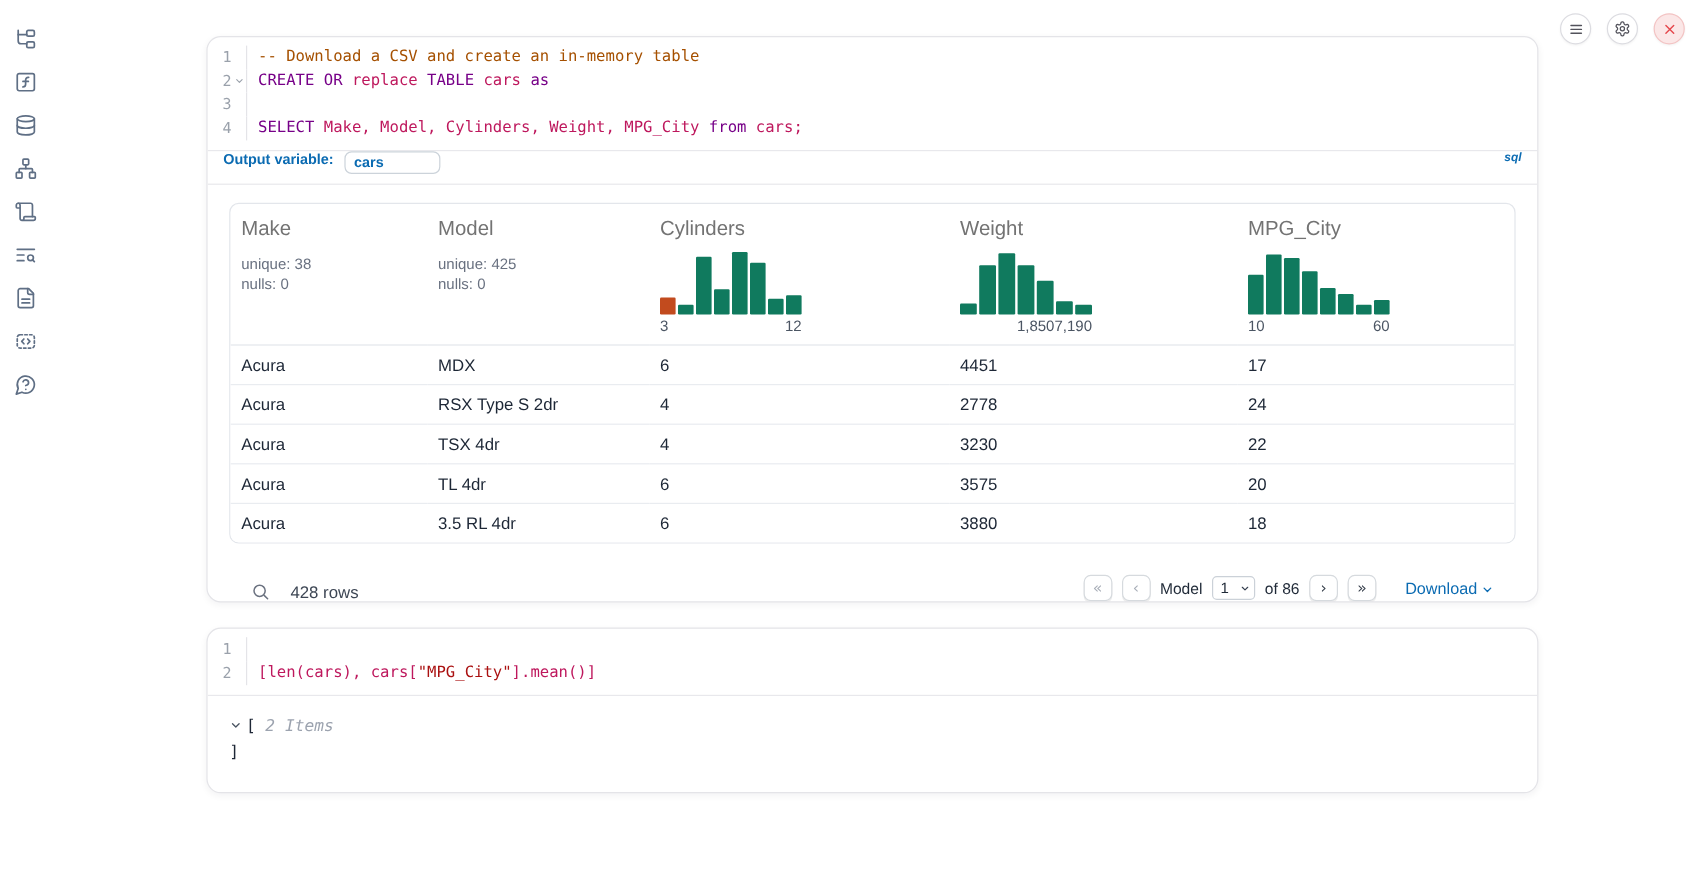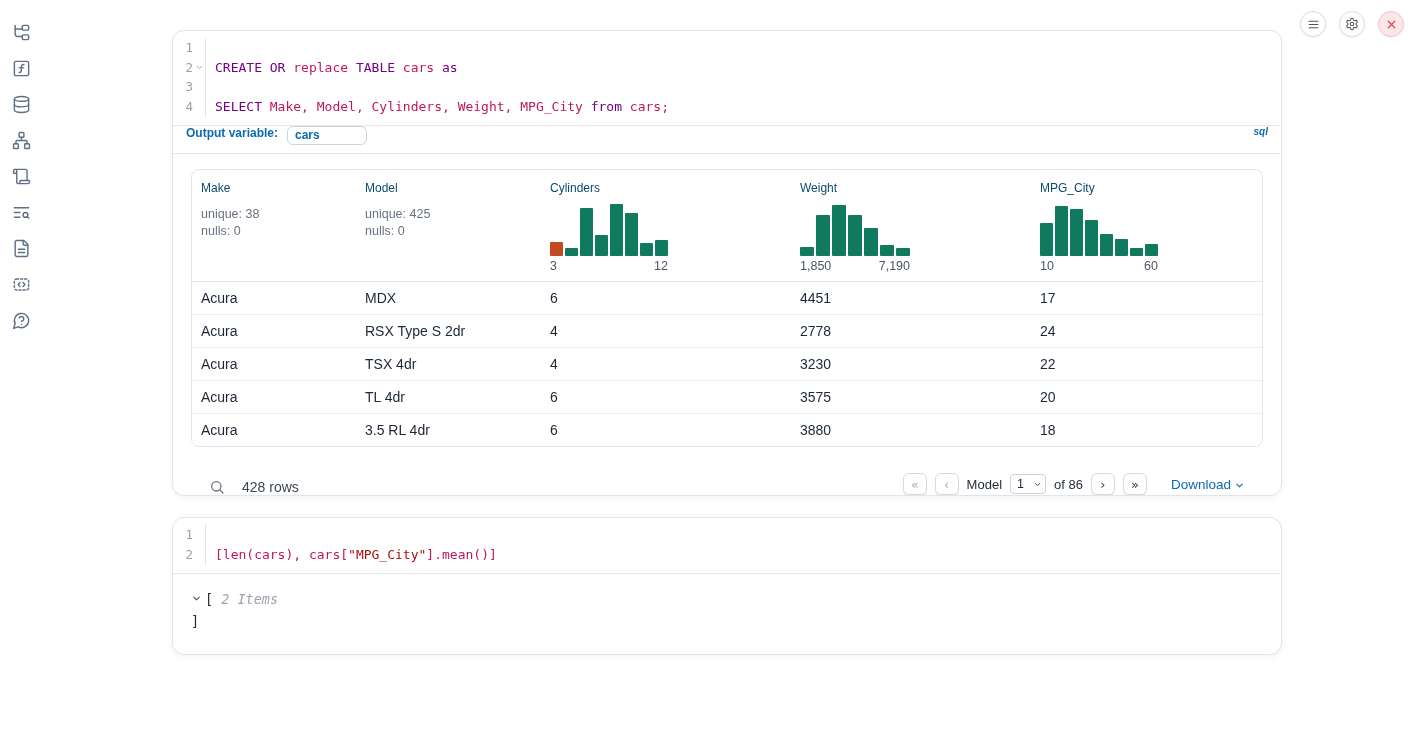--- a/index.html
+++ b/index.html
@@ -45,21 +45,21 @@
   .outvar-input { margin-left:9px; width:80px; height:19px; border:1px solid #ccd3da; border-radius:6px;
                   padding:0 7px; font-size:12px; font-weight:700; color:#0b6bb2; outline:none;
                   font-family:"Liberation Sans",sans-serif; }
   .lang-badge { margin-left:auto; font-size:10px; font-weight:700; color:#0b6bb2;font-style:italic; }
 
   
   .table-section { padding:15px 18px 0; }
   .dt-card { border:1px solid #e3e6eb; border-radius:8px; overflow:hidden; }
   table { width:100%; border-collapse:collapse; table-layout:fixed; }
   th { vertical-align:top; text-align:left; padding:11px 8px 8px 9px; border-bottom:1px solid #e3e6eb; font-weight:400; }
-  .col-label { font-size:12px; color:#0c4a6e; }
+  .col-label { font-size:17px; color:#737373; }
   .col-stats { margin-top:11px; font-size:12.5px; line-height:17px; color:#697180; }
   .hist-wrap { margin-top:9px; }
   .hist { display:flex; align-items:flex-end; gap:2px; height:52px; }
   .hist-bar { border-radius:1px; }
   .hist-axis { display:flex; justify-content:space-between; font-size:12.5px; color:#4b5563; margin-top:3px; }
   td { padding:0 9px; height:33px; border-bottom:1px solid #e9ecf0; font-size:14px; color:#1d2736; background:#fff; }
   tr:last-child td { border-bottom:none; }
 
   
   .table-footer { height:48px; display:flex; align-items:flex-end; padding:0 18px; }
@@ -187,20 +187,21 @@
 
 <main class="notebook">
 
   <section class="cell">
     <div class="code-area" id="sql-code">
         <div class="code-line">
           <span class="gutter">
             <span class="gutter-num">1</span>
             <span class="gutter-fold"></span>
           </span>
+          <span class="code-content"><span class="tok-comment">-- Download a CSV and create an in-memory table</span></span>
         </div>
         <div class="code-line">
           <span class="gutter">
             <span class="gutter-num">2</span>
             <span class="gutter-fold">
               <svg width="9" height="9" viewBox="0 0 24 24" fill="none" stroke-width="2.4" stroke-linecap="round" stroke-linejoin="round">
                 <path d="m6 9 6 6 6-6"></path>
               </svg>
             </span>
           </span>
@@ -277,21 +278,21 @@
                   <div class="hist-wrap">
                     <div class="hist" style="width: 110px;">
                       <div class="hist-bar" style="width: 14px; height: 9px; background: rgb(16, 122, 94);"></div>
                       <div class="hist-bar" style="width: 14px; height: 41px; background: rgb(16, 122, 94);"></div>
                       <div class="hist-bar" style="width: 14px; height: 51px; background: rgb(16, 122, 94);"></div>
                       <div class="hist-bar" style="width: 14px; height: 41px; background: rgb(16, 122, 94);"></div>
                       <div class="hist-bar" style="width: 14px; height: 28px; background: rgb(16, 122, 94);"></div>
                       <div class="hist-bar" style="width: 14px; height: 11px; background: rgb(16, 122, 94);"></div>
                       <div class="hist-bar" style="width: 14px; height: 8px; background: rgb(16, 122, 94);"></div>
                     </div>
-                    <div class="hist-axis" style="width: 110px;">
+                    <div class="hist-axis" style="width: 110px; justify-content: flex-end;">
                       <span>1,850</span>
                       <span>7,190</span>
                     </div>
                   </div>
                 </th>
                 <th>
                   <div class="col-label">MPG_City</div>
                   <div class="hist-wrap">
                     <div class="hist" style="width: 118px;">
                       <div class="hist-bar" style="width: 13px; height: 33px; background: rgb(16, 122, 94);"></div>

